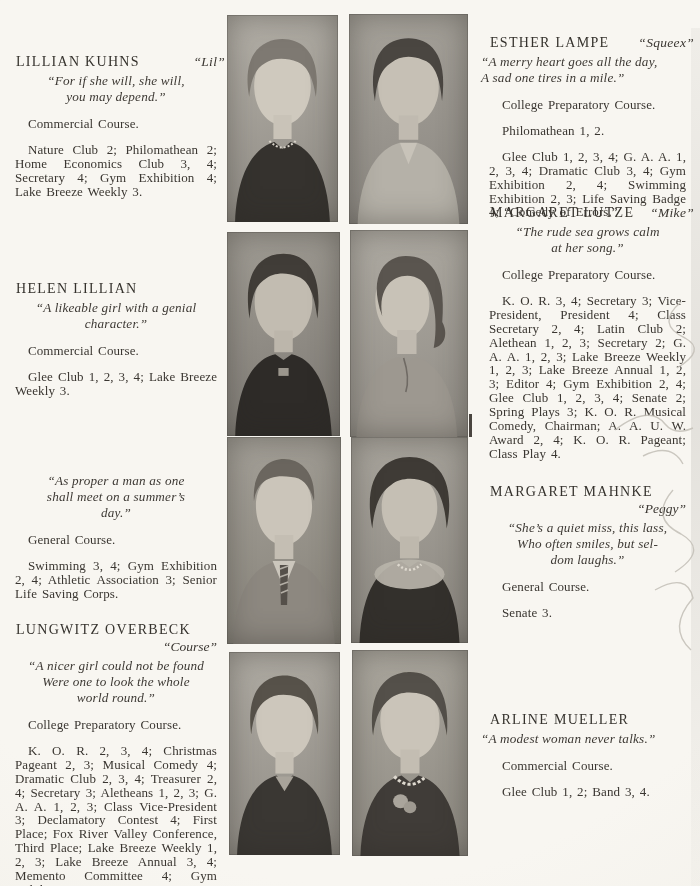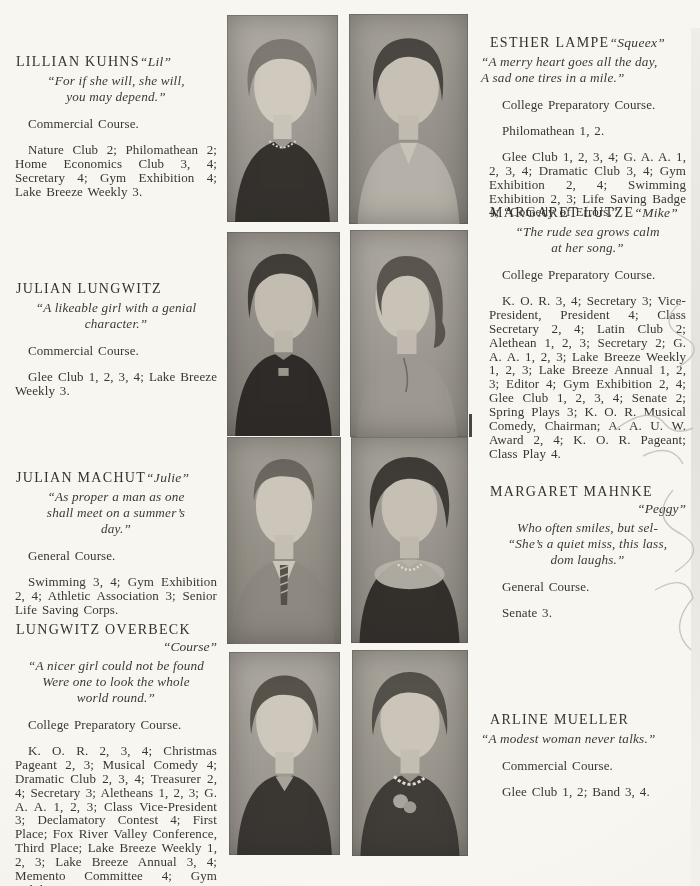--- a/index.html
+++ b/index.html
@@ -9,21 +9,21 @@
     font-family:"Liberation Serif","DejaVu Serif",serif;
     color:#3a3631;
   }
   .page{
     position:absolute;inset:0;
     background:radial-gradient(130% 105% at 50% 42%, #f8f6f1 55%, #eeece4 100%);
   }
   
   .entry{position:absolute;width:226px;}
   .entry.right{width:221px;}
-  .namerow{display:flex;align-items:baseline;padding-left:13px;}
+  .namerow{display:flex;justify-content:space-between;align-items:baseline;padding-left:13px;}
   .sname{margin:0;display:inline;font-weight:normal;font-size:14px;letter-spacing:1.3px;color:#35322d;white-space:nowrap;}
   .nick{font-style:italic;font-size:13.5px;letter-spacing:.3px;padding-right:4px;white-space:nowrap;}
   .nickline{text-align:right;padding-right:12px;font-style:italic;font-size:13.5px;margin-top:1px;font-family:Liberation Serif, serif;}
   .quote{font-style:italic;font-size:13.2px;line-height:16px;text-align:center;margin:3px 0 4px;letter-spacing:.2px;color:#3d3934;}
   .quote.qleft{text-align:left;padding-left:4px;}
   .para{margin:12px;font-size:13px;line-height:13.9px;text-align:justify;text-indent:13px;letter-spacing:.1px;word-spacing:1.5px;}
   
   .photo{position:absolute;overflow:hidden;
     background:linear-gradient(160deg,var(--bg1),var(--bg2));
     box-shadow:inset 0 0 0 1px rgba(90,86,80,.35);}
@@ -48,35 +48,31 @@
     <div class="quote">
       <div>“For if she will, she will,</div>
       <div>you may depend.”</div>
     </div>
     <p class="para">Commercial Course.</p>
     <p class="para">Nature Club 2; Philomathean 2; Home Economics Club 3, 4; Secretary 4; Gym Exhibition 4; Lake Breeze Weekly 3.</p>
   </article>
 
   <article class="entry" style="left:3px;top:281px">
     <div class="namerow">
-      <h2 class="sname">JULIAN LUNGWITZ</h2>
+      <h2 class="sname">HELEN LILLIAN</h2>
     </div>
     <div class="quote">
       <div>“A likeable girl with a genial</div>
       <div>character.”</div>
     </div>
     <p class="para">Commercial Course.</p>
     <p class="para">Glee Club 1, 2, 3, 4; Lake Breeze Weekly 3.</p>
   </article>
 
   <article class="entry" style="left:3px;top:470px">
-    <div class="namerow">
-      <h2 class="sname">JULIAN MACHUT</h2>
-      <span class="nick">“Julie”</span>
-    </div>
     <div class="quote">
       <div>“As proper a man as one</div>
       <div>shall meet on a summer’s</div>
       <div>day.”</div>
     </div>
     <p class="para">General Course.</p>
     <p class="para">Swimming 3, 4; Gym Exhibition 2, 4; Athletic Association 3; Senior Life Saving Corps.</p>
   </article>
 
   <article class="entry" style="left:3px;top:622px">
@@ -119,22 +115,22 @@
     <p class="para">College Preparatory Course.</p>
     <p class="para">K. O. R. 3, 4; Secretary 3; Vice-President, President 4; Class Secretary 2, 4; Latin Club 2; Alethean 1, 2, 3; Secretary 2; G. A. A. 1, 2, 3; Lake Breeze Weekly 1, 2, 3; Lake Breeze Annual 1, 2, 3; Editor 4; Gym Exhibition 2, 4; Glee Club 1, 2, 3, 4; Senate 2; Spring Plays 3; K. O. R. Musical Comedy, Chairman; A. A. U. W. Award 2, 4; K. O. R. Pageant; Class Play 4.</p>
   </article>
 
   <article class="entry right" style="left:477px;top:484px">
     <div class="namerow">
       <h2 class="sname">MARGARET MAHNKE</h2>
     </div>
     <div class="nickline">“Peggy”</div>
     <div class="quote">
+      <div>“She’s a quiet miss, this lass,</div>
       <div>Who often smiles, but sel-</div>
-      <div>“She’s a quiet miss, this lass,</div>
       <div>dom laughs.”</div>
     </div>
     <p class="para">General Course.</p>
     <p class="para">Senate 3.</p>
   </article>
 
   <article class="entry right" style="left:477px;top:712px">
     <div class="namerow">
       <h2 class="sname">ARLINE MUELLER</h2>
     </div>

